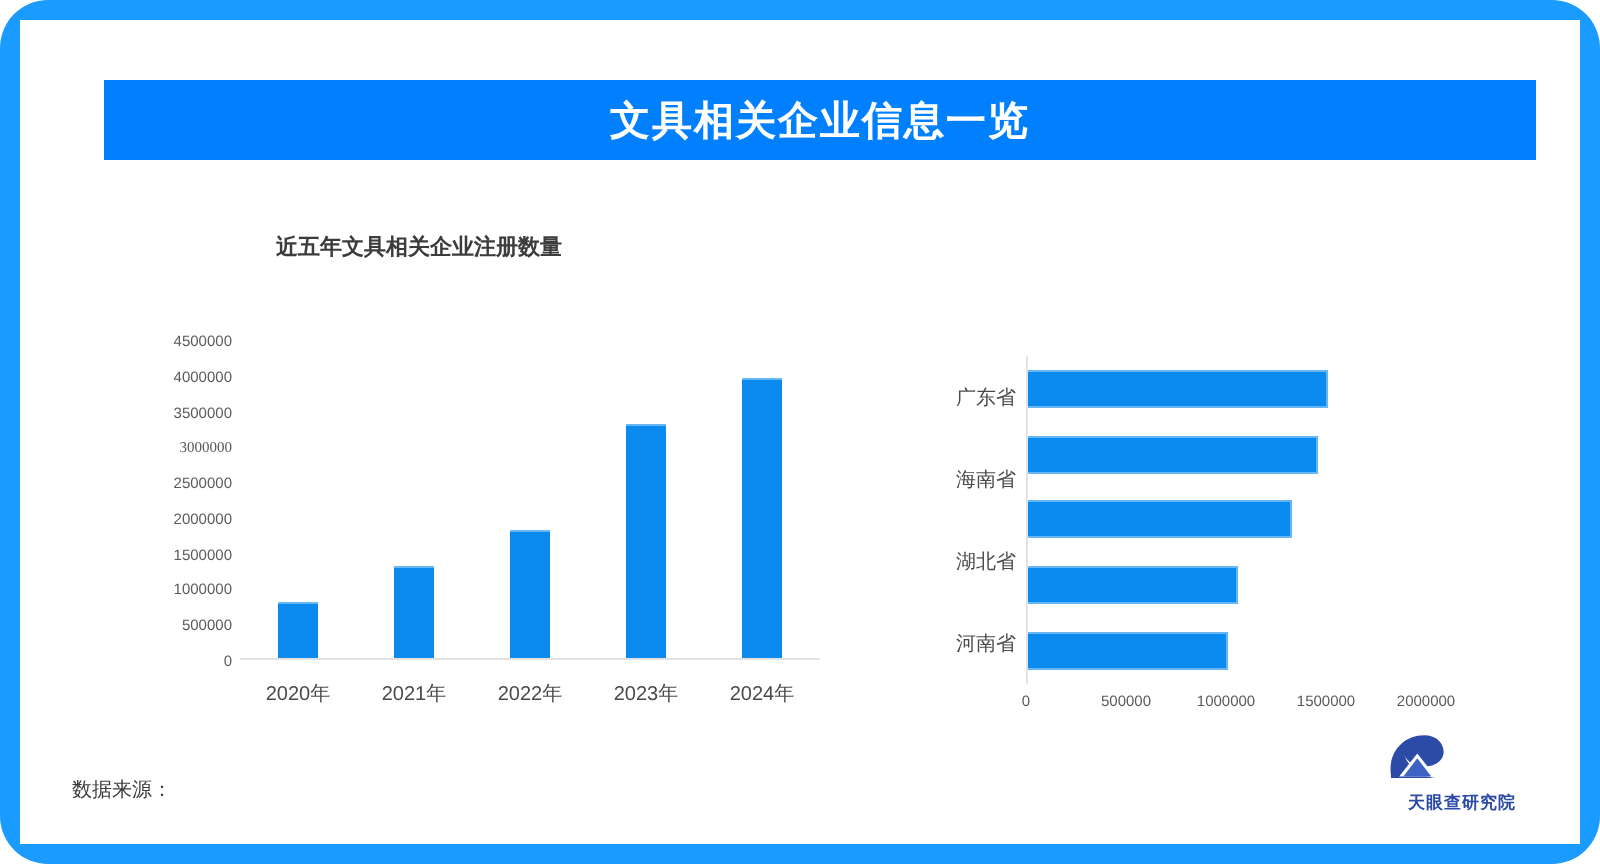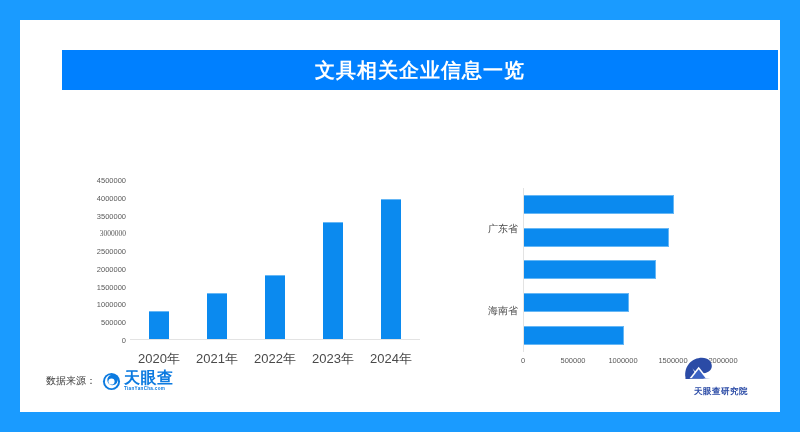--- a/index.html
+++ b/index.html
@@ -8,21 +8,22 @@
     font-family: "Liberation Sans", "DejaVu Sans", sans-serif;
     background: #ffffff;
     overflow: hidden;
   }
 
   .page {
     position: relative;
     width: 800px;
     height: 432px;
     background: #1a9bff;
-    padding: 20px;
+    padding: 10px;
+    border-radius: 24px;
   }
   .sheet {
     position: relative;
     width: 100%;
     height: 100%;
     background: #ffffff;
   }
 
   
   .banner {
@@ -106,21 +107,21 @@
   .lc-xlabels {
     position: absolute;
     left: 110px;
     top: 330px;
     width: 290px;
     display: flex;
   }
   .lc-xlabels span {
     flex: 1 1 0;
     text-align: center;
-    font-size: 13px;
+    font-size: 10px;
     color: #4a4a4a;
     white-space: nowrap;
   }
 
   
   #right-title { left: 524px; top: 118px; }
 
   .rc-cats {
     position: absolute;
     left: 446px;
@@ -249,20 +250,21 @@
 </head>
 <body>
 
 <div class="page">
   <div class="sheet">
 
     <div class="banner">
       <div class="banner-title">文具相关企业信息一览</div>
     </div>
 
+    <div class="chart-title" id="left-title">近五年文具相关企业注册数量</div>
 
     <div class="lc-ylabels">
         <span style="top: 163px;">0</span>
         <span style="top: 145.222px;">500000</span>
         <span style="top: 127.444px;">1000000</span>
         <span style="top: 109.667px;">1500000</span>
         <span style="top: 91.8889px;">2000000</span>
         <span style="top: 74.1111px;">2500000</span>
         <span style="top: 56.3333px; font-family: Liberation Serif, serif;">3000000</span>
         <span style="top: 38.5556px;">3500000</span>
@@ -296,20 +298,22 @@
         <span>2021年</span>
         <span>2022年</span>
         <span>2023年</span>
         <span>2024年</span>
       </div>
 
 
     <div class="rc-cats">
         <span>广东省</span>
         <span>海南省</span>
+        <span>湖北省</span>
+        <span>河南省</span>
       </div>
 
     <div class="rc-plot">
       <div class="rc-yaxis"></div>
       <div class="rc-rows" id="rc-rows">
           <div class="rc-row">
             <div class="rc-bar" title="广东省: 1500000" style="width: 150px;"></div>
           </div>
           <div class="rc-row">
             <div class="rc-bar" title="海南省: 1450000" style="width: 145px;"></div>
@@ -329,33 +333,20 @@
     <div class="rc-xlabels">
         <span style="left: 20px;">0</span>
         <span style="left: 70px;">500000</span>
         <span style="left: 120px;">1000000</span>
         <span style="left: 170px;">1500000</span>
         <span style="left: 220px;">2000000</span>
       </div>
 
     <div class="footer-source">
       <span class="source-label">数据来源：</span>
-      <span class="tyc-logo">
-        <span class="tyc-mark">
-          <svg viewBox="0 0 40 40" width="19" height="19">
-            <circle cx="20" cy="20" r="18" fill="#0b7ae0"></circle>
-            <path d="M20 6 a14 14 0 1 0 13 9 a11 11 0 1 1 -13 -9 z" fill="#ffffff"></path>
-            <circle cx="20" cy="20" r="6.5" fill="#ffffff"></circle>
-          </svg>
-        </span>
-        <span class="tyc-text-wrap">
-          <span class="tyc-cn">天眼查</span>
-          <span class="tyc-en">TianYanCha.com</span>
-        </span>
-      </span>
     </div>
 
     <div class="footer-brand">
       <span class="brand-mark">
         <svg viewBox="0 0 40 34" width="34" height="28">
           <path d="M6 26 C4 12 14 2 26 2 C34 2 38 7 38 12 C38 18 32 21 26 21 C20 21 16 18 14 14 C18 24 26 28 36 28 L6 28 Z" fill="#2b4ba6"></path>
           <path d="M22 13 L33 27 L11 27 Z" fill="#ffffff"></path>
           <path d="M22 16 L30.5 27 L13.5 27 Z" fill="#3c63c4"></path>
         </svg>
       </span>

